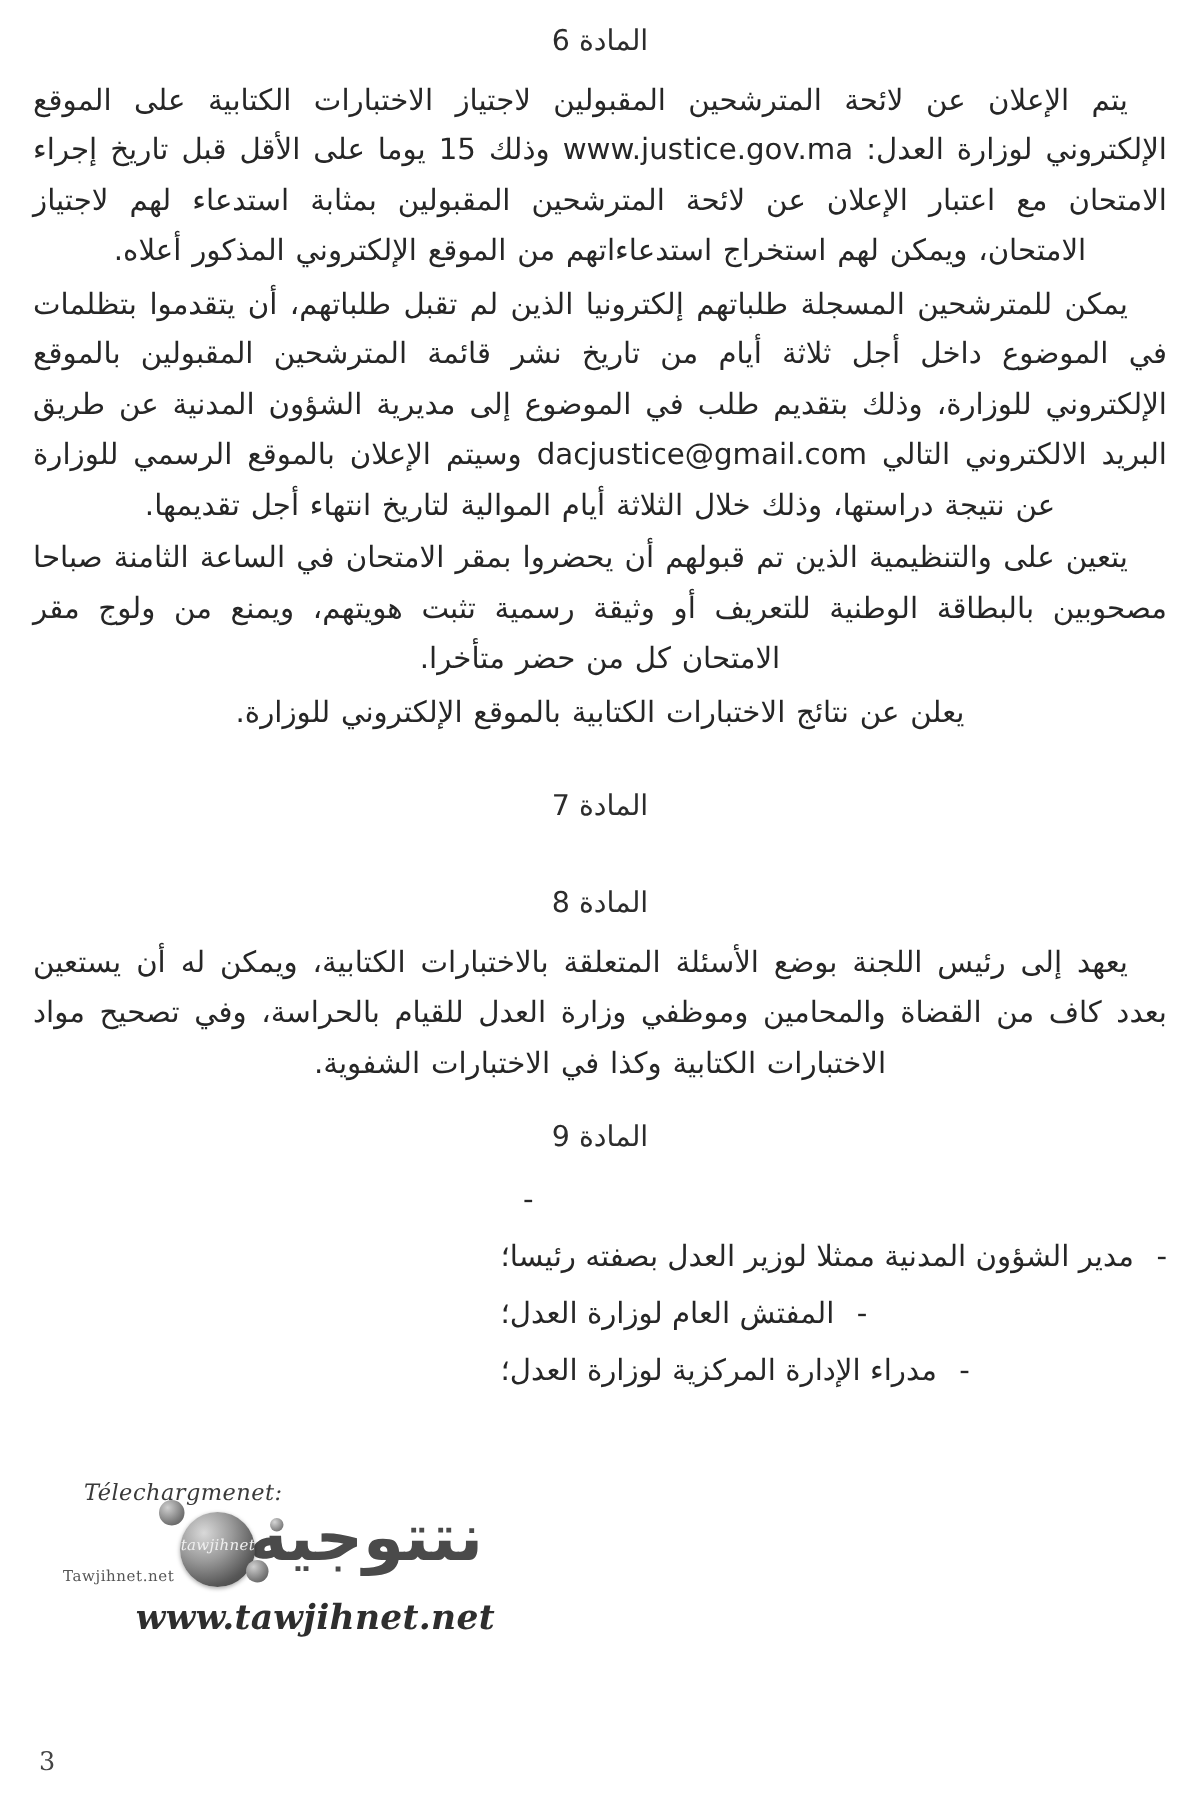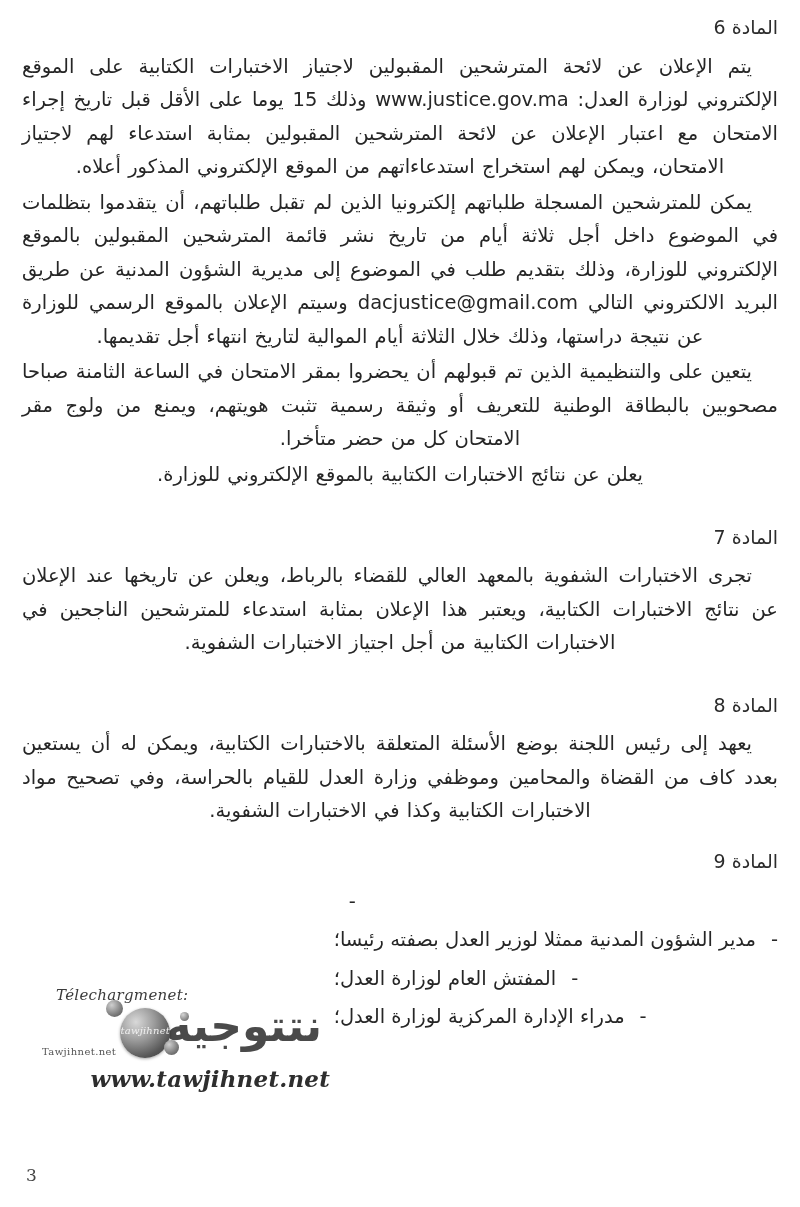--- a/index.html
+++ b/index.html
@@ -23,20 +23,21 @@
   .content {
     position: absolute;
     top: 0;
     left: 0;
     right: 0;
     padding: 6px 22px 0 22px;
     box-sizing: border-box;
   }
   .article-heading {
     direction: rtl;
+    text-align: center;
     font-size: 19px;
     color: #2c2c2c;
     font-family: "DejaVu Sans", "Liberation Sans", sans-serif;
     margin: 8px 0 9px 0;
     letter-spacing: 0.2px;
     line-height: 1.4;
   }
   .para {
     direction: rtl;
     text-align: justify;
@@ -209,21 +210,20 @@
 
     <div class="article-heading">المادة 6</div>
     <p class="para">يتم الإعلان عن لائحة المترشحين المقبولين لاجتياز الاختبارات الكتابية على الموقع الإلكتروني لوزارة العدل: www.justice.gov.ma وذلك 15 يوما على الأقل قبل تاريخ إجراء الامتحان مع اعتبار الإعلان عن لائحة المترشحين المقبولين بمثابة استدعاء لهم لاجتياز الامتحان، ويمكن لهم استخراج استدعاءاتهم من الموقع الإلكتروني المذكور أعلاه.</p>
     <p class="para">يمكن للمترشحين المسجلة طلباتهم إلكترونيا الذين لم تقبل طلباتهم، أن يتقدموا بتظلمات في الموضوع داخل أجل ثلاثة أيام من تاريخ نشر قائمة المترشحين المقبولين بالموقع الإلكتروني للوزارة، وذلك بتقديم طلب في الموضوع إلى مديرية الشؤون المدنية عن طريق البريد الالكتروني التالي dacjustice@gmail.com وسيتم الإعلان بالموقع الرسمي للوزارة عن نتيجة دراستها، وذلك خلال الثلاثة أيام الموالية لتاريخ انتهاء أجل تقديمها.</p>
     <p class="para">يتعين على والتنظيمية الذين تم قبولهم أن يحضروا بمقر الامتحان في الساعة الثامنة صباحا مصحوبين بالبطاقة الوطنية للتعريف أو وثيقة رسمية تثبت هويتهم، ويمنع من ولوج مقر الامتحان كل من حضر متأخرا.</p>
     <p class="para no-indent center-last">يعلن عن نتائج الاختبارات الكتابية بالموقع الإلكتروني للوزارة.</p>
 
     <div class="spacer-md"></div>
 
     <div class="article-heading">المادة 7</div>
-    <p class="para">تجرى الاختبارات الشفوية بالمعهد العالي للقضاء بالرباط، ويعلن عن تاريخها عند الإعلان عن نتائج الاختبارات الكتابية، ويعتبر هذا الإعلان بمثابة استدعاء للمترشحين الناجحين في الاختبارات الكتابية من أجل اجتياز الاختبارات الشفوية.</p>
 
     <div class="spacer-md"></div>
 
     <div class="article-heading">المادة 8</div>
     <p class="para">يعهد إلى رئيس اللجنة بوضع الأسئلة المتعلقة بالاختبارات الكتابية، ويمكن له أن يستعين بعدد كاف من القضاة والمحامين وموظفي وزارة العدل للقيام بالحراسة، وفي تصحيح مواد الاختبارات الكتابية وكذا في الاختبارات الشفوية.</p>
 
     <div class="spacer-sm"></div>
 
     <div class="article-heading">المادة 9</div>
 

